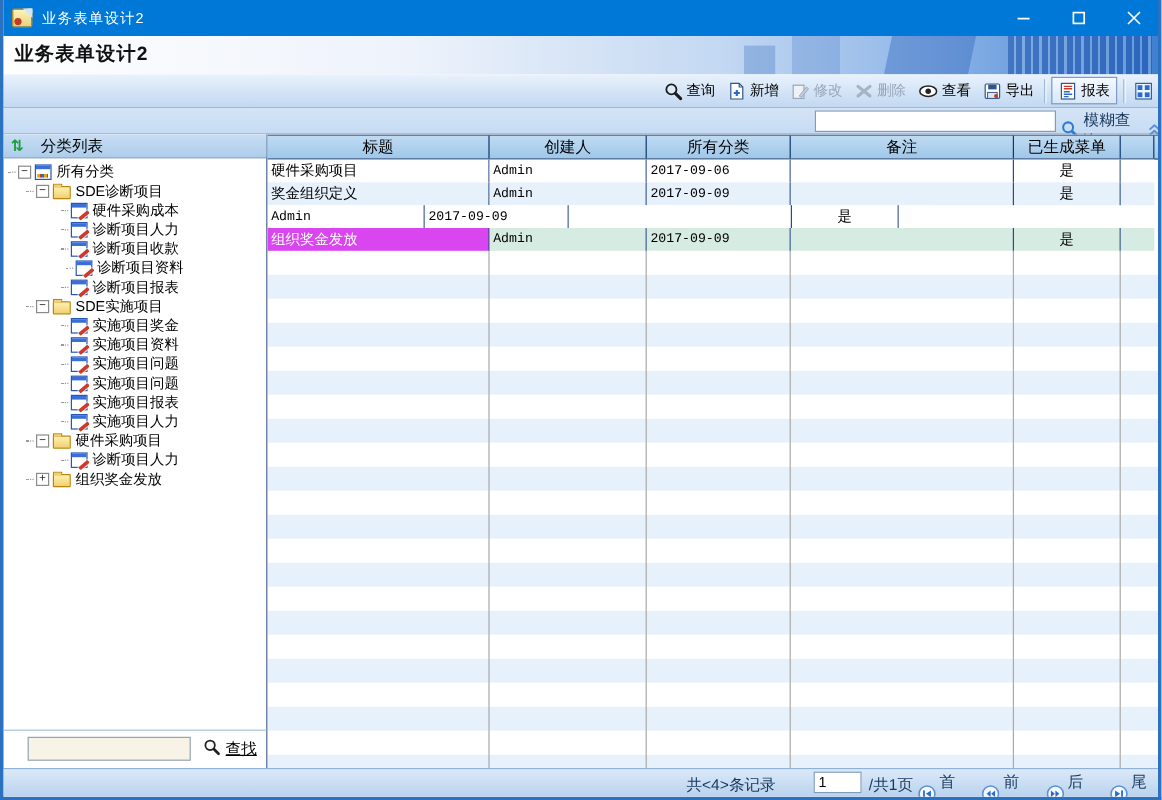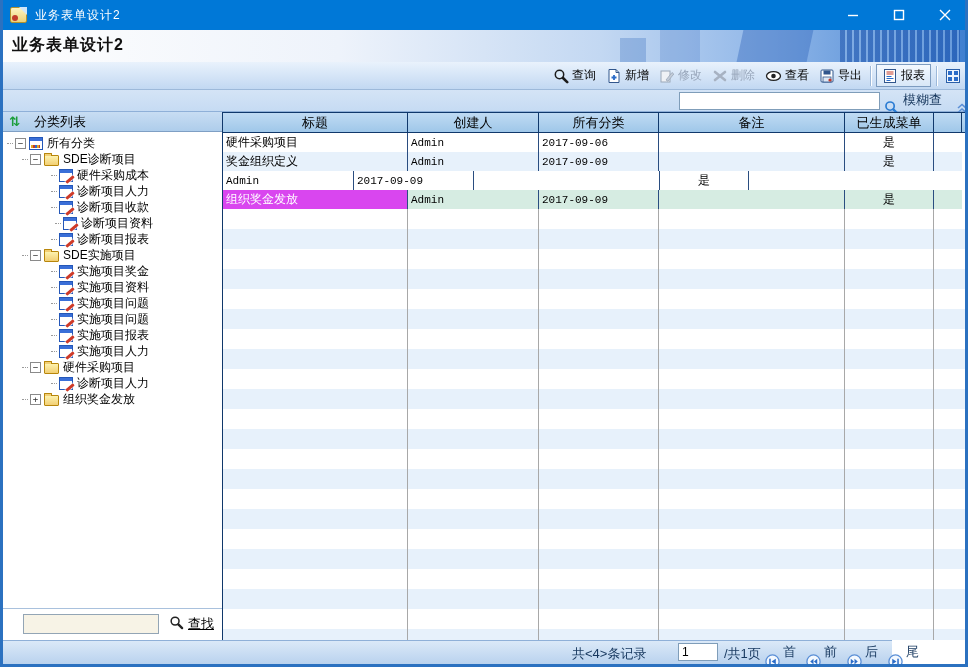--- a/index.html
+++ b/index.html
@@ -64,21 +64,21 @@
   .tablewrap{position:absolute;left:220px;top:112px;width:745px;height:528px;background:#fff;overflow:hidden;}
   .thead{display:flex;height:21px;background:linear-gradient(#c0dbf3,#9fc7e9);border-top:1px solid #10386b;border-bottom:1px solid #10386b;}
   .th{display:flex;align-items:center;justify-content:center;font-size:13px;color:#000;border-right:1px solid #10386b;height:100%;}
   .trdata{display:flex;height:19px;}
   .td{display:flex;align-items:center;font-size:12px;color:#000;border-right:1px solid #2a4d80;height:100%;padding:0 3px;overflow:hidden;white-space:nowrap;}
   .td.center{justify-content:center;}
   .td.mono{font-family:"Liberation Mono","DejaVu Sans Mono",monospace;font-size:11px;}
   .stripe{display:flex;height:20px;}
   .sd{height:100%;border-right:1px solid #a8a8a8;}
   
-  .statusbar{position:absolute;left:-3px;top:640px;width:892px;height:24px;background:linear-gradient(#dbe9f8,#b9d2ee);border-top:1px solid #8fb0d8;font-size:13px;color:#16375e;}
+  .statusbar{position:absolute;left:-3px;top:640px;width:968px;height:24px;background:linear-gradient(#dbe9f8,#b9d2ee);border-top:1px solid #8fb0d8;font-size:13px;color:#16375e;}
   .reccount{position:absolute;left:572px;top:4px;}
   .pageinput{position:absolute;left:678px;top:2px;width:40px;height:18px;border:1px solid #7f9db9;background:#fff;font-size:12px;padding:0 3px;}
   .pagetotal{position:absolute;left:724px;top:4px;}
   .navgroup{position:absolute;left:765px;top:2px;display:flex;align-items:center;gap:10px;}
   .navbtn{display:flex;align-items:center;gap:3px;cursor:default;}
   .navbtn svg{display:block;}
 </style>
 </head>
 <body>
 

